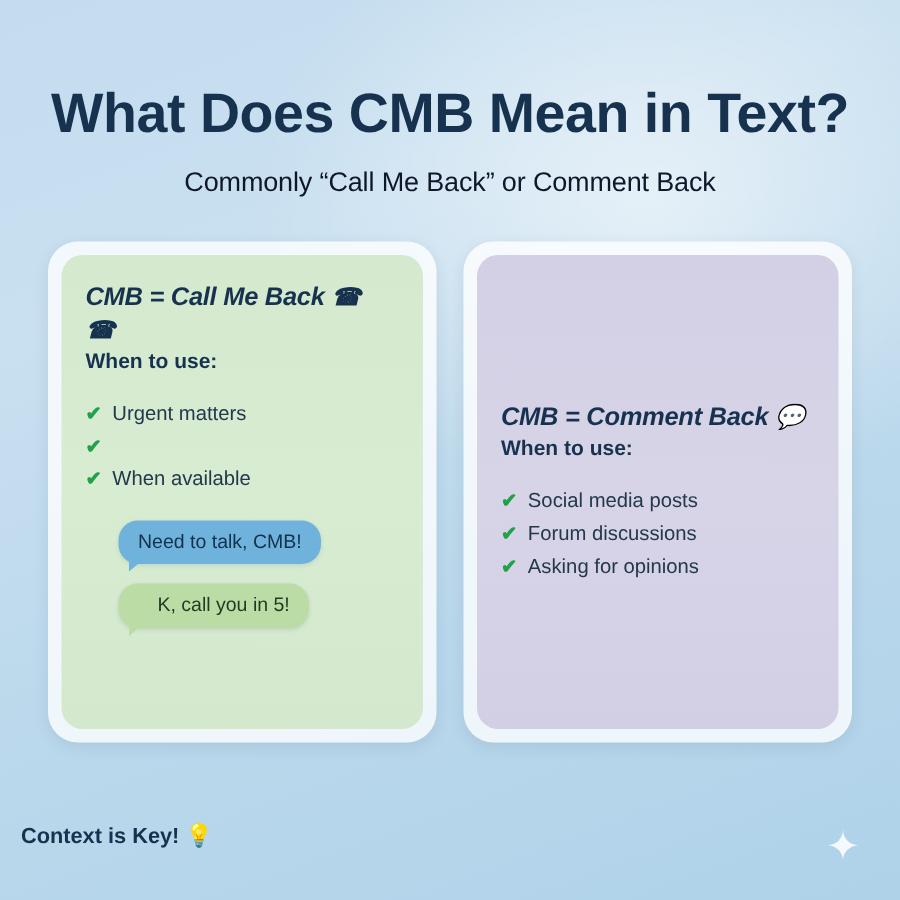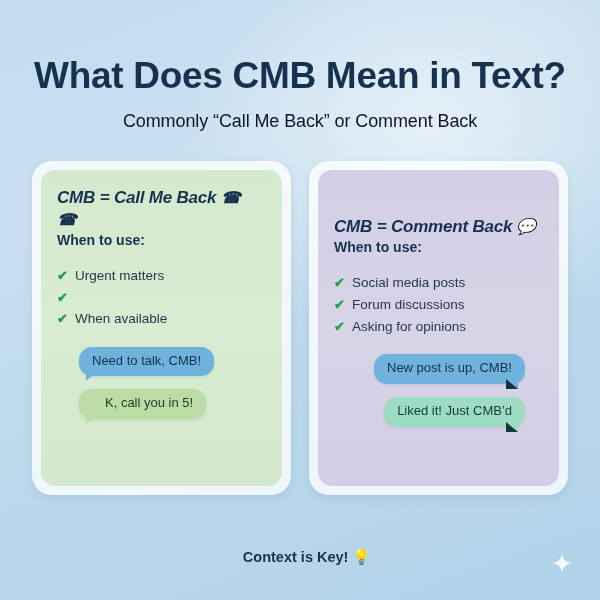--- a/index.html
+++ b/index.html
@@ -141,21 +141,21 @@
     border-width: 10px 0 0 12px;
   }
   .tail-right.blue::after { border-top-color: #6fb3dd; }
   .tail-right.mint::after { border-top-color: #9ddcc3; }
 
   
   .footer {
     position: absolute;
     left: 14px; right: 0;
     bottom: 34px;
-    text-align: center;
+    text-align: left;
     font-size: 14.5px;
     font-weight: bold;
     color: #16324f;
   }
   .bulb-icon { font-weight: normal; font-size: 15px; }
 
   .sparkle {
     position: absolute;
     right: 25px;
     bottom: 23px;
@@ -230,28 +230,20 @@
         <li class="bullet">
           <span class="check-icon">✔</span>
           <span>Forum discussions</span>
         </li>
         <li class="bullet">
           <span class="check-icon">✔</span>
           <span>Asking for opinions</span>
         </li>
       </ul>
 
-      <div class="bubbles">
-        <div class="bubble-row right">
-          <div class="bubble blue tail-right">New post is up, CMB!</div>
-        </div>
-        <div class="bubble-row right">
-          <div class="bubble mint tail-right">Liked it! Just CMB’d</div>
-        </div>
-      </div>
     </div>
   </div>
 
 </div>
 
 <div class="footer">
   <span>Context is Key!</span>
   <span class="bulb-icon">💡</span>
 </div>
 

